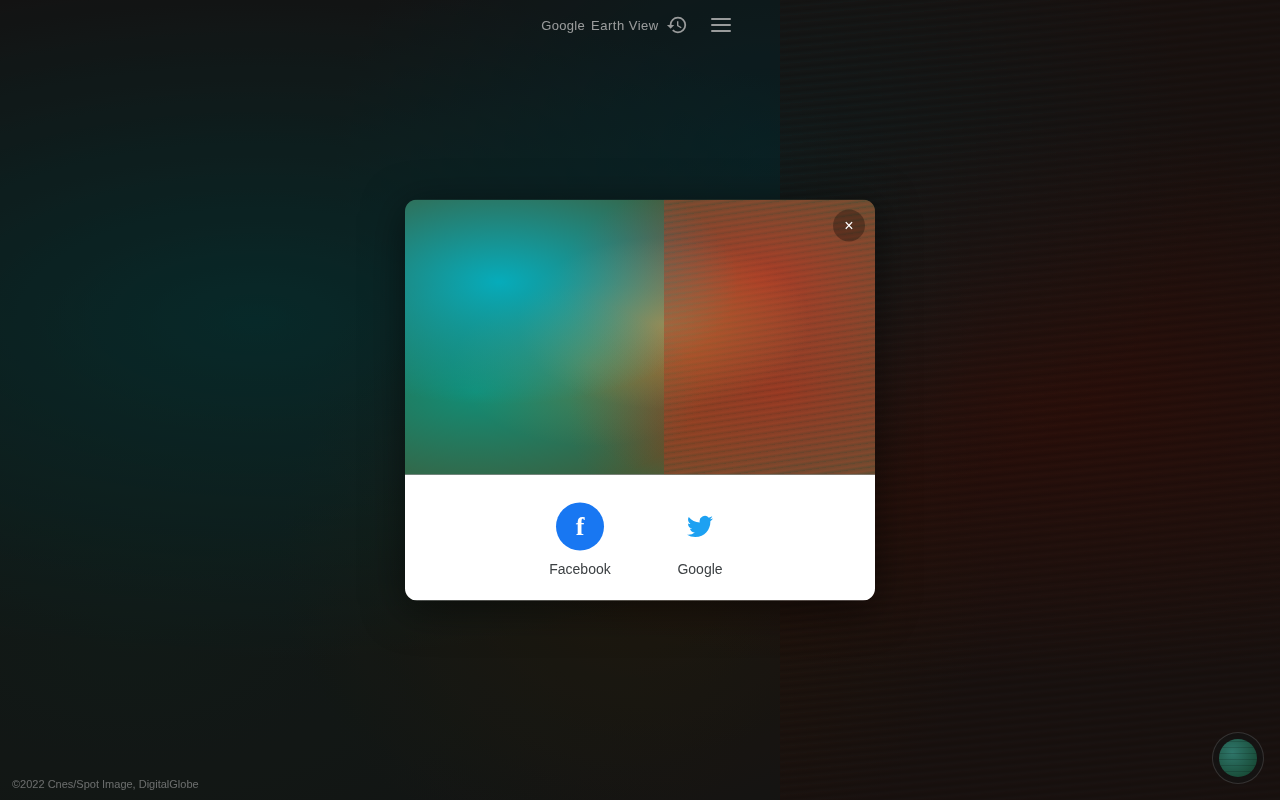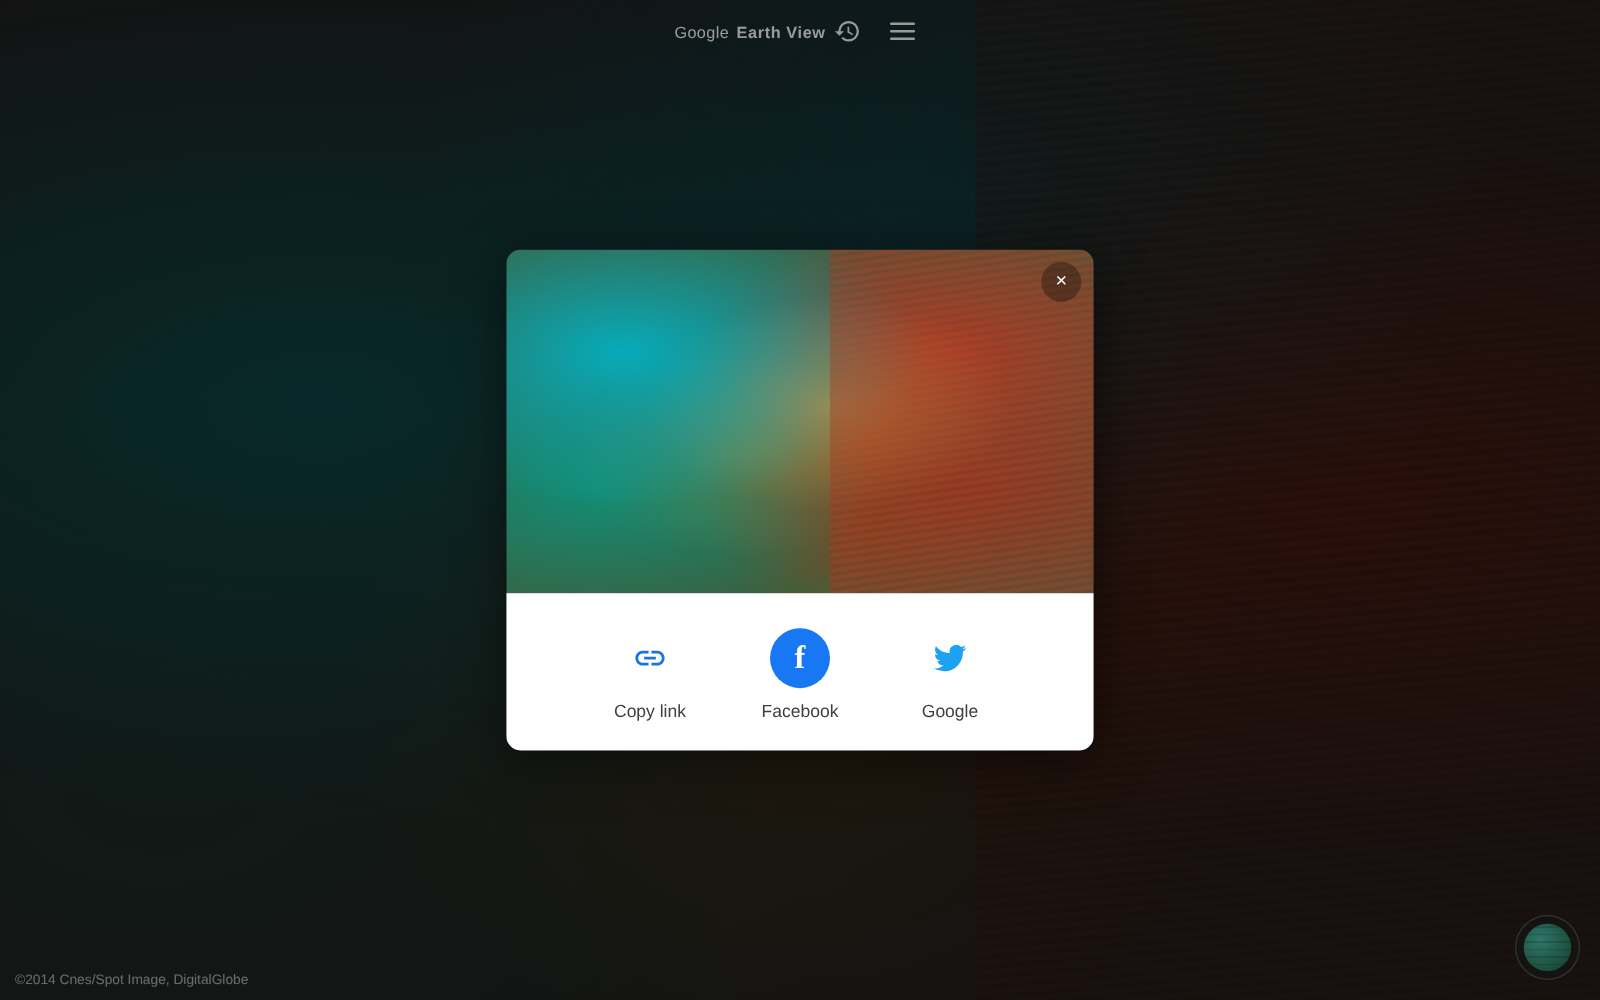--- a/index.html
+++ b/index.html
@@ -64,21 +64,21 @@
     .navbar-brand-google {
       font-size: 13px;
       color: rgba(255,255,255,0.85);
       font-weight: 400;
       letter-spacing: 0.3px;
     }
 
     .navbar-brand-earthview {
       font-size: 13px;
       color: rgba(255,255,255,0.85);
-      font-weight: 700;
+      font-weight: 400;
       letter-spacing: 0.5px;
     }
 
     .navbar-actions {
       display: flex;
       align-items: center;
       gap: 8px;
     }
 
     .nav-icon-btn {
@@ -350,28 +350,20 @@
     <div class="modal-image-waves"></div>
 
     <div class="modal-close">
       <span>×</span>
     </div>
   </div>
 
   <div class="modal-body">
     <div class="share-buttons">
 
-      <div class="share-btn">
-        <div class="share-icon share-icon-copylink">
-          <svg class="copylink-svg" viewBox="0 0 24 24" fill="none">
-            <path d="M3.9 12c0-1.71 1.39-3.1 3.1-3.1h4V7H7c-2.76 0-5 2.24-5 5s2.24 5 5 5h4v-1.9H7c-1.71 0-3.1-1.39-3.1-3.1zM8 13h8v-2H8v2zm9-6h-4v1.9h4c1.71 0 3.1 1.39 3.1 3.1s-1.39 3.1-3.1 3.1h-4V17h4c2.76 0 5-2.24 5-5s-2.24-5-5-5z" fill="#1a73e8"></path>
-          </svg>
-        </div>
-        <span class="share-label">Copy link</span>
-      </div>
 
       <div class="share-btn">
         <div class="share-icon share-icon-facebook">
           <span class="fb-f">f</span>
         </div>
         <span class="share-label">Facebook</span>
       </div>
 
       <div class="share-btn">
         <div class="share-icon share-icon-twitter">
@@ -379,17 +371,17 @@
             <path d="M23.954 4.569a10 10 0 01-2.825.775 4.958 4.958 0 002.163-2.723 9.99 9.99 0 01-3.127 1.195 4.92 4.92 0 00-8.384 4.482C7.691 8.094 4.066 6.13 1.64 3.161a4.822 4.822 0 00-.666 2.475c0 1.71.87 3.213 2.188 4.096a4.904 4.904 0 01-2.228-.616v.061a4.923 4.923 0 003.946 4.827 4.996 4.996 0 01-2.212.085 4.937 4.937 0 004.604 3.417 9.868 9.868 0 01-6.102 2.105c-.39 0-.779-.023-1.17-.067a13.995 13.995 0 007.557 2.209c9.054 0 13.999-7.496 13.999-13.986 0-.209 0-.42-.015-.63a9.936 9.936 0 002.46-2.548l-.047-.02z" fill="#1DA1F2"></path>
           </svg>
         </div>
         <span class="share-label">Google</span>
       </div>
 
     </div>
   </div>
 </div>
 
-<div class="attribution">©2014 Cnes/Spot Image, DigitalGlobe</div>
+<div class="attribution">©2022 Cnes/Spot Image, DigitalGlobe</div>
 
 <div class="globe-btn">
   <div class="globe-inner"></div>
 </div>
 
 </body></html>

